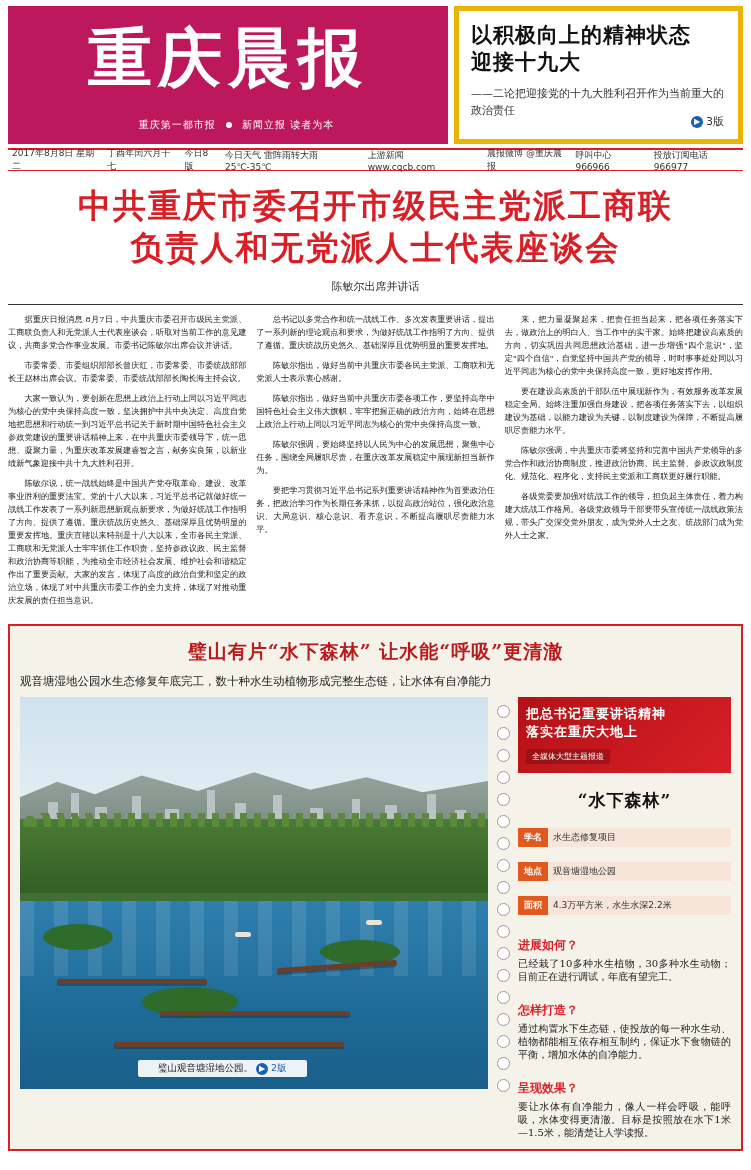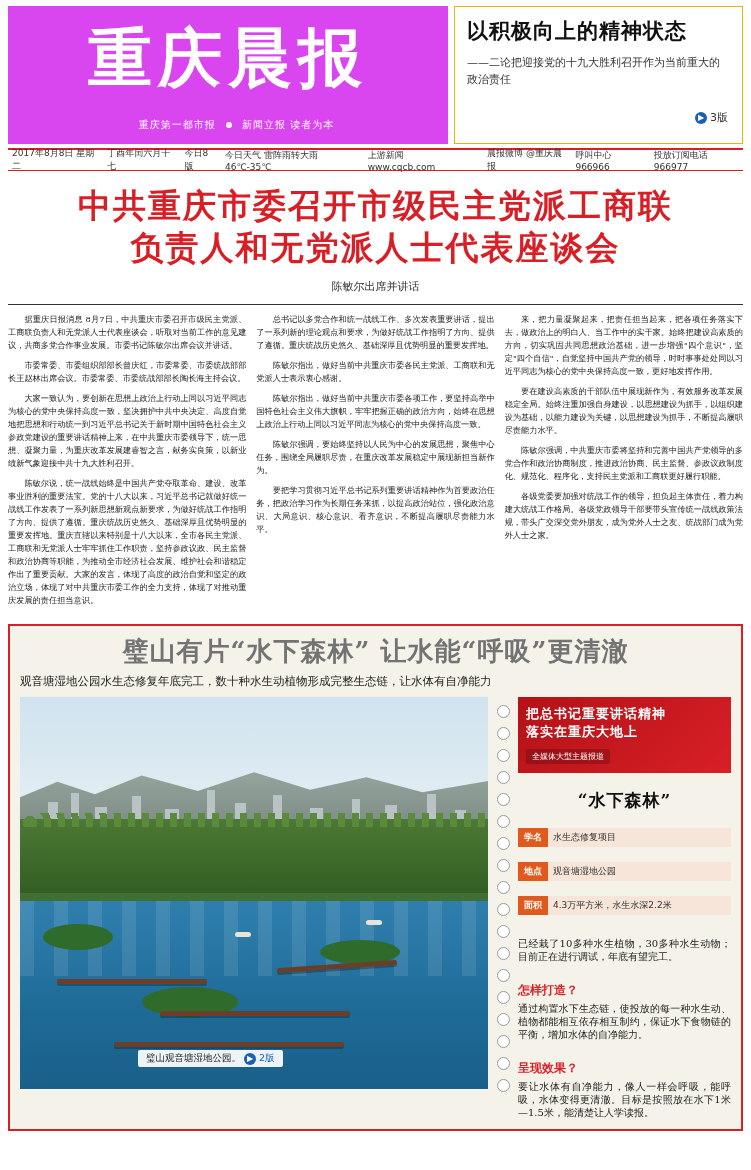--- a/index.html
+++ b/index.html
@@ -1,30 +1,30 @@
 <!DOCTYPE html>
 <html><head>
 <meta charset="utf-8">
 <style>
   html,body{margin:0;padding:0;background:#bfbfbf;}
   body{font-family:"DejaVu Sans","Liberation Sans",sans-serif;}
   .page{width:751px;height:1170px;background:#fff;position:relative;overflow:hidden;box-sizing:border-box;padding:6px 8px;}
 
   
   .masthead{display:flex;height:138px;}
-  .mast-left{flex:0 0 440px;background:#d946ef;position:relative;color:#fff;}
+  .mast-left{flex:0 0 440px;background:#be185d;position:relative;color:#fff;}
   .mast-title{position:absolute;left:14px;top:10px;width:412px;height:84px;
       font-family:"DejaVu Serif","Liberation Serif",serif;font-weight:bold;color:#fff;
       font-size:64px;letter-spacing:6px;line-height:84px;text-align:center;white-space:nowrap;}
   .mast-sub{position:absolute;left:17px;right:0;bottom:12px;text-align:center;font-size:10px;color:#fff;letter-spacing:1px;}
   .mast-sub .dot{display:inline-block;width:6px;height:6px;background:#fff;border-radius:50%;margin:0 6px 1px 6px;vertical-align:middle;}
-  .mast-right{flex:1;border:1px solid #eab308;margin-left:6px;position:relative;padding:10px 12px;box-sizing:border-box;}
+  .mast-right{flex:1;border:5px solid #eab308;margin-left:6px;position:relative;padding:10px 12px;box-sizing:border-box;}
   .mr-h1{font-family:"DejaVu Serif","Liberation Serif",serif;font-weight:bold;font-size:21px;color:#111;line-height:27px;letter-spacing:1px;}
   .mr-sub{margin-top:10px;font-size:11px;color:#333;line-height:17px;}
-  .mr-page{position:absolute;right:14px;bottom:18px;font-size:11px;color:#333;}
+  .mr-page{position:absolute;right:14px;bottom:10px;font-size:11px;color:#333;}
   .circ{display:inline-block;width:12px;height:12px;border-radius:50%;background:#1a5fb4;color:#fff;font-size:8px;line-height:12px;text-align:center;margin-right:3px;vertical-align:middle;}
 
   
   .infobar{border-top:2px solid #d81f26;border-bottom:1px solid #d81f26;margin-top:4px;height:20px;
       display:flex;align-items:center;font-size:9px;color:#333;padding:0 4px;gap:10px;}
   .infobar .sep{flex:1;}
 
   
   .headline{text-align:center;padding:14px 0 4px 0;}
   .headline h1{margin:0;font-family:"DejaVu Serif","Liberation Serif",serif;color:#d81f26;font-weight:bold;
@@ -32,42 +32,42 @@
   .byline{text-align:center;font-size:11px;color:#333;margin:6px 0 10px 0;}
 
   
   .cols{display:flex;gap:10px;border-top:1px solid #333;padding-top:8px;}
   .col{flex:1;font-size:8.2px;line-height:13px;color:#222;text-align:justify;
        font-family:"DejaVu Serif","Liberation Serif",serif;}
   .col p{margin:0 0 7px 0;text-indent:2em;}
 
   
   .feature{border:2px solid #d81f26;margin-top:10px;padding:8px 10px 10px 10px;box-sizing:border-box;background:#f4f2e9;}
-  .feat-title{font-family:"DejaVu Serif","Liberation Serif",serif;font-weight:bold;font-size:26px;color:#737373;text-align:center;letter-spacing:1px;line-height:34px;}
+  .feat-title{font-family:"DejaVu Serif","Liberation Serif",serif;font-weight:bold;font-size:19px;color:#b91c1c;text-align:center;letter-spacing:1px;line-height:34px;}
   .feat-sub{text-align:left;font-size:11.5px;color:#222;margin-top:6px;margin-bottom:8px;}
   .feat-body{display:flex;gap:8px;}
   .photo-wrap{flex:0 0 468px;position:relative;}
   .photo{width:100%;height:392px;position:relative;overflow:hidden;background:#2e6fa3;}
   .sky{position:absolute;left:0;top:0;right:0;height:30%;background:linear-gradient(#cfe3ef,#e4eef2);}
   .mountains{position:absolute;left:0;top:16%;right:0;height:16%;
      background:linear-gradient(#9aa9a2,#7f8f86);clip-path:polygon(0 60%,8% 35%,16% 55%,26% 25%,38% 50%,50% 20%,62% 48%,74% 28%,86% 52%,100% 34%,100% 100%,0 100%);}
   .cityrow{position:absolute;left:0;right:0;top:22%;height:12%;}
   .bld{position:absolute;bottom:0;background:#b9c3c6;}
   .treeband{position:absolute;left:0;right:0;top:31%;height:22%;background:linear-gradient(#4b7a34,#2f5a22);}
   .treeband:after{content:"";position:absolute;left:0;right:0;top:-6px;height:14px;
      background:repeating-radial-gradient(circle at 10px 10px,#5b8a3c 0 7px,transparent 7px 14px);}
   .water{position:absolute;left:0;right:0;top:52%;bottom:0;background:linear-gradient(#2f7fae,#1e6a97 60%,#195f8a);}
   .water:before{content:"";position:absolute;left:0;right:0;top:0;height:40%;
      background:repeating-linear-gradient(90deg,rgba(255,255,255,.10) 0 14px,rgba(255,255,255,0) 14px 34px);}
   .farbank{position:absolute;left:0;right:0;top:50%;height:4%;background:#3f6f34;}
   .dock{position:absolute;background:#6a3f2a;height:5px;border-radius:2px;box-shadow:0 2px 0 rgba(0,0,0,.25);}
   .island{position:absolute;background:#2f6b2a;border-radius:50%;}
   .boat{position:absolute;width:16px;height:5px;background:#e8e4d8;border-radius:3px;}
-  .caption{position:absolute;left:118px;bottom:22px;background:rgba(255,255,255,.92);
-     font-size:9.5px;color:#222;padding:2px 8px;border-radius:2px;}
+  .caption{position:absolute;left:118px;bottom:12px;background:rgba(255,255,255,.92);
+     font-size:9.5px;color:#222;padding:2px 20px;border-radius:2px;}
   .caption .pg{color:#1a5fb4;}
 
   
   .spiral{flex:0 0 14px;position:relative;}
   .spiral i{position:absolute;left:1px;width:11px;height:11px;border:1.5px solid #9a9a9a;border-radius:50%;background:#fff;}
 
   .side{flex:1;display:flex;flex-direction:column;gap:12px;}
   .promo{background:linear-gradient(135deg,#b31217,#d81f26);color:#fff;padding:8px 8px 10px 8px;position:relative;height:76px;box-sizing:border-box;}
   .promo .pt{font-family:"DejaVu Serif","Liberation Serif",serif;font-weight:bold;font-size:13px;line-height:18px;letter-spacing:1px;}
   .promo .pb{margin-top:8px;font-size:8px;background:rgba(0,0,0,.18);display:inline-block;padding:2px 6px;border-radius:2px;}
@@ -90,32 +90,33 @@
       <div class="mast-title">重庆晨报</div>
       <div class="mast-sub">
         <span>重庆第一都市报</span>
         <span class="dot"></span>
         <span>新闻立报</span>
         <span>读者为本</span>
       </div>
     </div>
     <div class="mast-right">
       <div class="mr-h1">以积极向上的精神状态</div>
+      <div class="mr-h1">迎接十九大</div>
       <div class="mr-sub">——二论把迎接党的十九大胜利召开作为当前重大的政治责任</div>
       <div class="mr-page">
         <span class="circ">▶</span><span>3版</span>
       </div>
     </div>
   </div>
 
   <div class="infobar">
     <span>2017年8月8日 星期二</span>
     <span>丁酉年闰六月十七</span>
     <span>今日8版</span>
-    <span>今日天气 雷阵雨转大雨 46℃-35℃</span>
+    <span>今日天气 雷阵雨转大雨 25℃-35℃</span>
     <span>上游新闻 www.cqcb.com</span>
     <span class="sep"></span>
     <span>晨报微博 @重庆晨报</span>
     <span>呼叫中心 966966</span>
     <span>投放订阅电话 966977</span>
   </div>
 
   <div class="headline">
     <h1>中共重庆市委召开市级民主党派工商联</h1>
     <h1>负责人和无党派人士代表座谈会</h1>
@@ -131,21 +132,21 @@
     </div>
     <div class="col">
       <p>总书记以多党合作和统一战线工作、多次发表重要讲话，提出了一系列新的理论观点和要求，为做好统战工作指明了方向、提供了遵循。重庆统战历史悠久、基础深厚且优势明显的重要发挥地。</p>
       <p>陈敏尔指出，做好当前中共重庆市委各民主党派、工商联和无党派人士表示衷心感谢。</p>
       <p>陈敏尔指出，做好当前中共重庆市委各项工作，要坚持高举中国特色社会主义伟大旗帜，牢牢把握正确的政治方向，始终在思想上政治上行动上同以习近平同志为核心的党中央保持高度一致。</p>
       <p>陈敏尔强调，要始终坚持以人民为中心的发展思想，聚焦中心任务，围绕全局履职尽责，在重庆改革发展稳定中展现新担当新作为。</p>
       <p>要把学习贯彻习近平总书记系列重要讲话精神作为首要政治任务，把政治学习作为长期任务来抓，以提高政治站位，强化政治意识、大局意识、核心意识、看齐意识，不断提高履职尽责能力水平。</p>
     </div>
     <div class="col">
       <p>来，把力量凝聚起来，把责任担当起来，把各项任务落实下去，做政治上的明白人、当工作中的实干家。始终把建设高素质的方向，切实巩固共同思想政治基础，进一步增强"四个意识"，坚定"四个自信"，自觉坚持中国共产党的领导，时时事事处处同以习近平同志为核心的党中央保持高度一致，更好地发挥作用。</p>
-      <p>要在建设高素质的干部队伍中展现新作为，有效服务改革发展稳定全局。始终注重加强自身建设，以思想建设为抓手，以组织建设为基础，以能力建设为关键，以思想建设为抓手，不断提高履职尽责能力水平。</p>
+      <p>要在建设高素质的干部队伍中展现新作为，有效服务改革发展稳定全局。始终注重加强自身建设，把各项任务落实下去，以组织建设为基础，以能力建设为关键，以制度建设为保障，不断提高履职尽责能力水平。</p>
       <p>陈敏尔强调，中共重庆市委将坚持和完善中国共产党领导的多党合作和政治协商制度，推进政治协商、民主监督、参政议政制度化、规范化、程序化，支持民主党派和工商联更好履行职能。</p>
       <p>各级党委要加强对统战工作的领导，担负起主体责任，着力构建大统战工作格局。各级党政领导干部要带头宣传统一战线政策法规，带头广交深交党外朋友，成为党外人士之友、统战部门成为党外人士之家。</p>
     </div>
   </div>
 
   <div class="feature">
     <div class="feat-title">璧山有片“水下森林” 让水能“呼吸”更清澈</div>
     <div class="feat-sub">观音塘湿地公园水生态修复年底完工，数十种水生动植物形成完整生态链，让水体有自净能力</div>
     <div class="feat-body">
 
@@ -223,20 +224,21 @@
         <div class="kv">
           <div class="k">地点</div>
           <div class="v">观音塘湿地公园</div>
         </div>
         <div class="kv">
           <div class="k">面积</div>
           <div class="v">4.3万平方米，水生水深2.2米</div>
         </div>
 
         <div class="blk">
+          <h4>进展如何？</h4>
           <p>已经栽了10多种水生植物，30多种水生动物；目前正在进行调试，年底有望完工。</p>
         </div>
         <div class="blk">
           <h4>怎样打造？</h4>
           <p>通过构置水下生态链，使投放的每一种水生动、植物都能相互依存相互制约，保证水下食物链的平衡，增加水体的自净能力。</p>
         </div>
         <div class="blk">
           <h4>呈现效果？</h4>
           <p>要让水体有自净能力，像人一样会呼吸，能呼吸，水体变得更清澈。目标是按照放在水下1米—1.5米，能清楚让人学读报。</p>
         </div>

